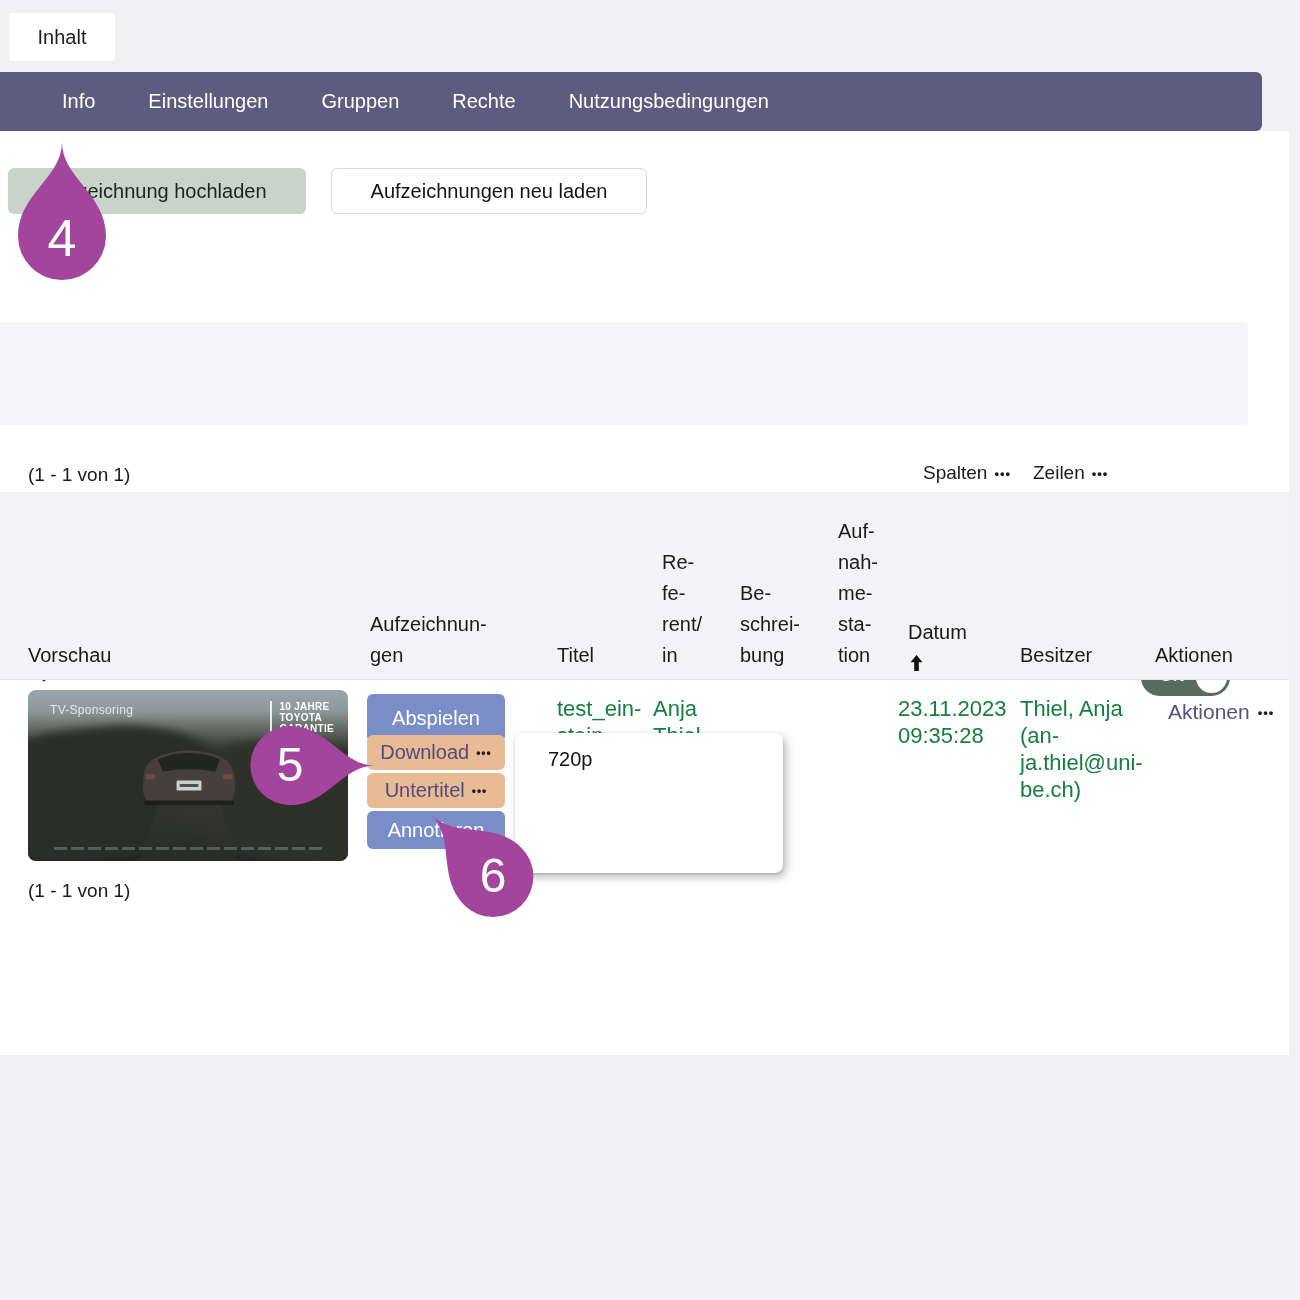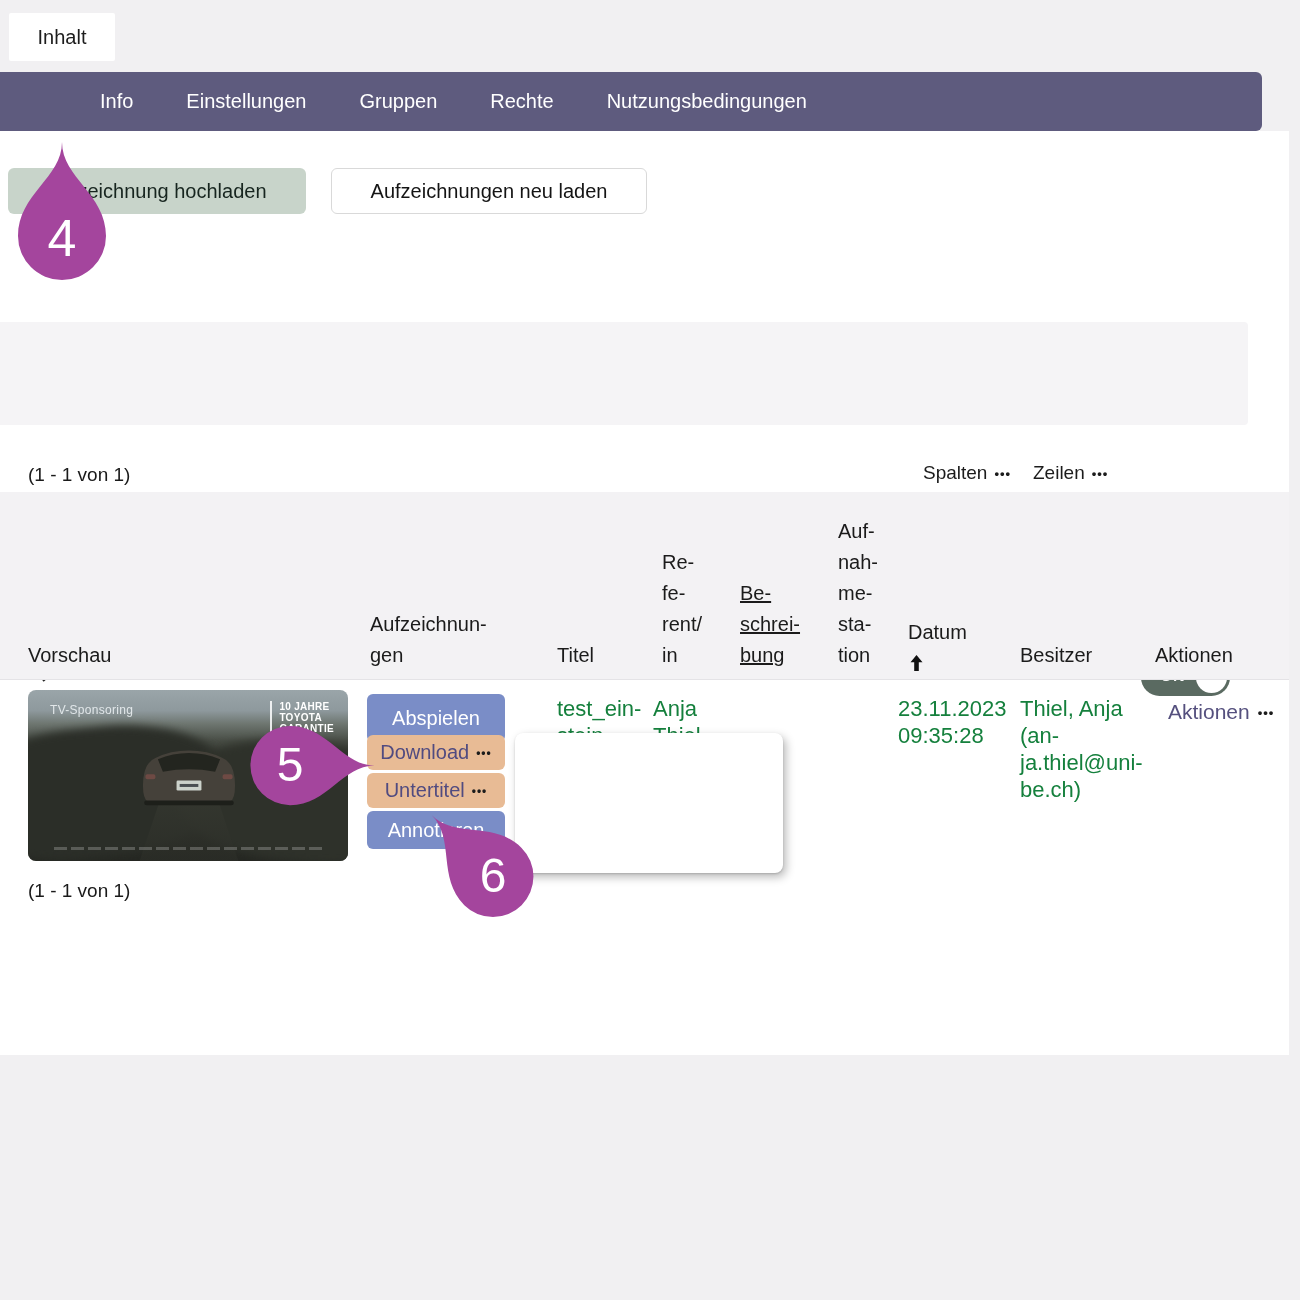--- a/index.html
+++ b/index.html
@@ -13,21 +13,21 @@
     position:relative; background:var(--page-bg);
     font-family:"Liberation Sans",sans-serif; color:#1a1a1a; overflow:hidden;
   }
   .abs{position:absolute;}
 
   
   #content-sheet{left:0; top:131px; width:1289px; height:924px; background:#ffffff;}
 
   
   #navbar{left:0; top:72px; width:1262px; height:59px; background:var(--navbar); border-radius:0 6px 6px 0;}
-  #nav-items{display:flex; align-items:center; height:100%; padding-left:100px; gap:53px;}
+  #nav-items{display:flex; align-items:center; height:100%; padding-left:62px; gap:53px;}
   .nav-item{color:#ffffff; font-size:20px; cursor:pointer; white-space:nowrap; background:none; border:none; font-family:inherit;}
   #tab-inhalt{left:9px; top:13px; width:106px; height:48px; background:#ffffff; border-radius:2px;
     display:flex; align-items:center; justify-content:center; font-size:20px; color:#1d1d1d; z-index:3; border:none; font-family:inherit;}
 
   
   .toolbar-btn{height:46px; border-radius:6px; font-size:20px; display:flex; align-items:center; justify-content:center; border:none; font-family:inherit; cursor:pointer;}
   #btn-upload{left:8px; top:168px; width:298px; background:var(--btn-upload); color:#17251f;}
   #btn-reload{left:331px; top:168px; width:316px; background:#ffffff; border:1px solid #d9d9d9; color:#141414;}
 
   
@@ -43,21 +43,21 @@
   #count-top{left:28px; top:464px; font-size:19px;}
   #count-bottom{left:28px; top:880px; font-size:19px;}
   .list-ctrl{top:462px; display:flex; align-items:center; gap:7px; font-size:19px; color:#1c1c1c; background:none; border:none; font-family:inherit; cursor:pointer;}
   #ctrl-spalten{left:923px;} #ctrl-zeilen{left:1033px;} #ctrl-export{left:1140px;margin-top:36px;}
   .dots{font-size:13px; font-weight:700; letter-spacing:1px; color:#1c1c1c; white-space:nowrap;}
 
   
   #header-band{left:0; top:492px; width:1289px; height:188px; background:var(--header-band); border-bottom:1px solid #e4e3e6;}
   .th{position:absolute; bottom:8px; font-size:20px; line-height:31px; color:#1b1b1b; white-space:pre-line;}
   #th-vorschau{left:28px;} #th-aufzeichnungen{left:370px;} #th-titel{left:557px;}
-  #th-referent{left:662px;} #th-beschreibung{left:740px;text-decoration:underline;} #th-aufnahmestation{left:838px;}
+  #th-referent{left:662px;} #th-beschreibung{left:740px;} #th-aufnahmestation{left:838px;}
   #th-datum{left:908px; display:flex; flex-direction:column; align-items:flex-start;}
   #th-besitzer{left:1020px;} #th-aktionen{left:1155px;}
   #sort-arrow{margin-top:7px; margin-left:2px;}
 
   
   .cell{position:absolute; font-size:22px; line-height:27px; color:#15803d; white-space:pre-line;}
   #cell-titel{left:557px; top:695px;}
   #cell-referent{left:653px; top:695px;}
   #cell-datum{left:898px; top:695px;}
   #cell-besitzer{left:1020px; top:695px; max-width:130px;}
@@ -219,20 +219,21 @@
 <div id="cell-besitzer" class="cell">Thiel, Anja
 (an-
 ja.thiel@uni-
 be.ch)</div>
 <button id="row-aktionen" class="abs">
   <span>Aktionen</span>
   <span class="dots">•••</span>
 </button>
 
 <div id="dropdown" class="abs">
+  <div class="dd-item">720p</div>
 </div>
 
 <div id="count-bottom" class="abs">(1 - 1 von 1)</div>
 
 <div id="callout-4" class="callout">
   <svg viewBox="0 0 100 142">
     <path d="M50 2 C50 38 6 54 6 96 A44 44 0 1 0 94 96 C94 54 50 38 50 2 Z" fill="#a4459d"></path>
   </svg>
   <div class="num">4</div>
 </div>

